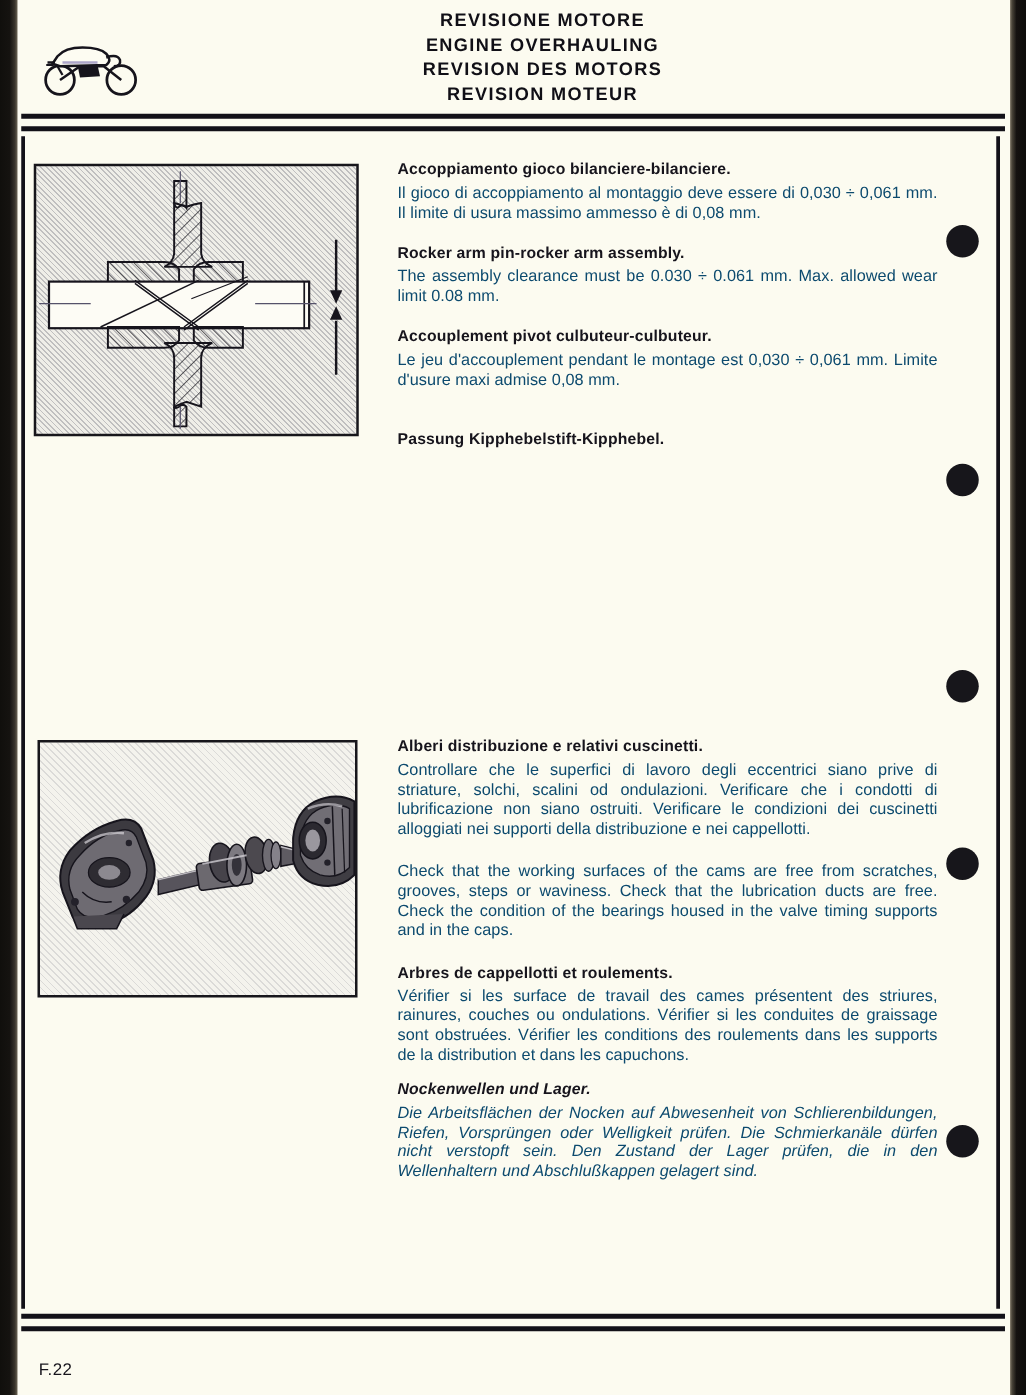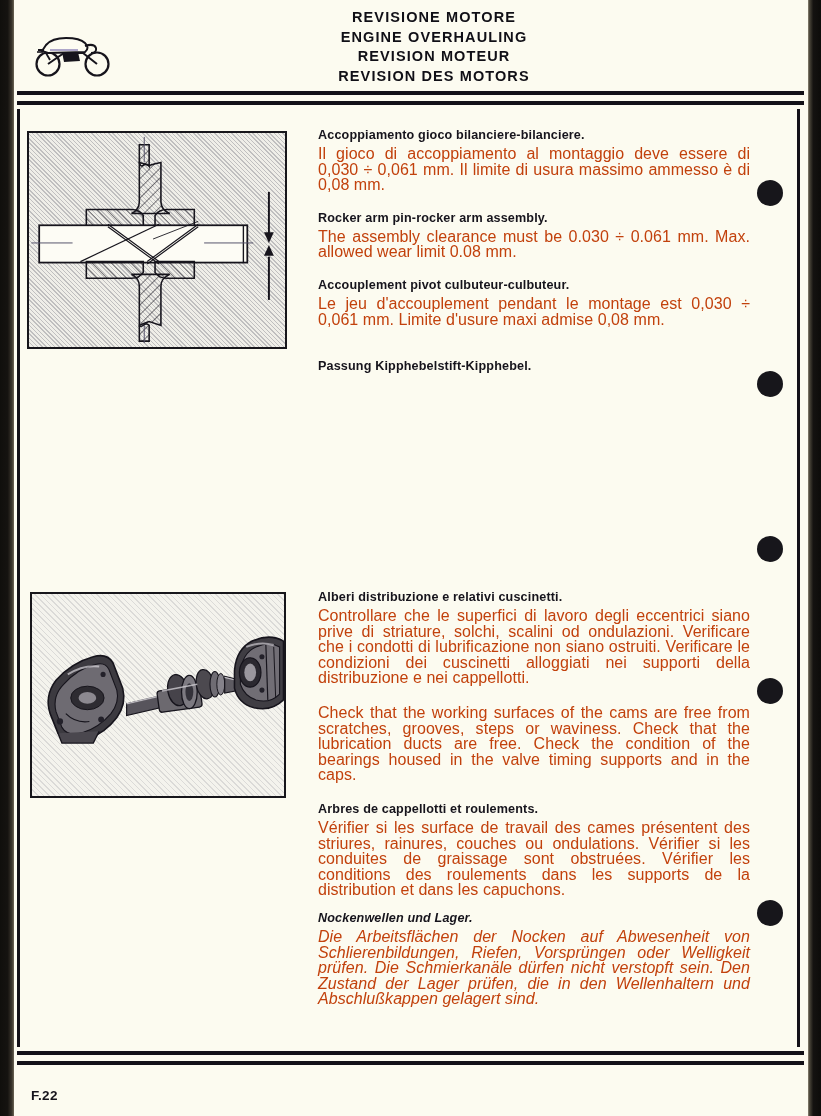--- a/index.html
+++ b/index.html
@@ -101,31 +101,31 @@
   .blk:last-child{margin-bottom:0;}
   .blk-head{
     font-weight:bold;
     font-size:12.6px;
     color:#16141c;
     letter-spacing:.15px;
     margin-bottom:3px;
     line-height:15px;
   }
   .blk-body{
-    font-size:16px;
-    color:#c2410c;
+    font-size:13px;
+    color:#0c4a6e;
     line-height:15.6px;
     text-align:justify;
     letter-spacing:.05px;
   }
 
   
   .page-num{
     position:absolute;left:31px;top:1088px;
-    font-weight:bold;font-size:13.5px;color:#16141c;
+    font-weight:normal;font-size:13.5px;color:#16141c;
     letter-spacing:.3px;
     text-align:center;
   }
 </style>
 </head>
 <body>
 
 <div class="page">
 
   <div class="scan-edge-left"></div>
@@ -152,22 +152,22 @@
         <path d="M10 24 L16 24" stroke="#16141c" stroke-width="2"></path>
         <path d="M9 26 L15 26" stroke="#16141c" stroke-width="1.6"></path>
 
         <path d="M22 23 L50 23 L50 25 L22 25 Z" fill="#6b5fa8" opacity=".55"></path>
       </svg>
     </div>
 
     <div class="title-block">
       <div class="title-line">REVISIONE  MOTORE</div>
       <div class="title-line">ENGINE  OVERHAULING</div>
+      <div class="title-line">REVISION  DES  MOTORS</div>
       <div class="title-line">REVISION  MOTEUR</div>
-      <div class="title-line">REVISION  DES  MOTORS</div>
     </div>
   </div>
 
   <div class="rule rule-top-1"></div>
   <div class="rule rule-top-2"></div>
 
   <div class="frame"></div>
 
   <div class="hole" style="left:757px;top:180px;"></div>
   <div class="hole" style="left:757px;top:371px;"></div>

